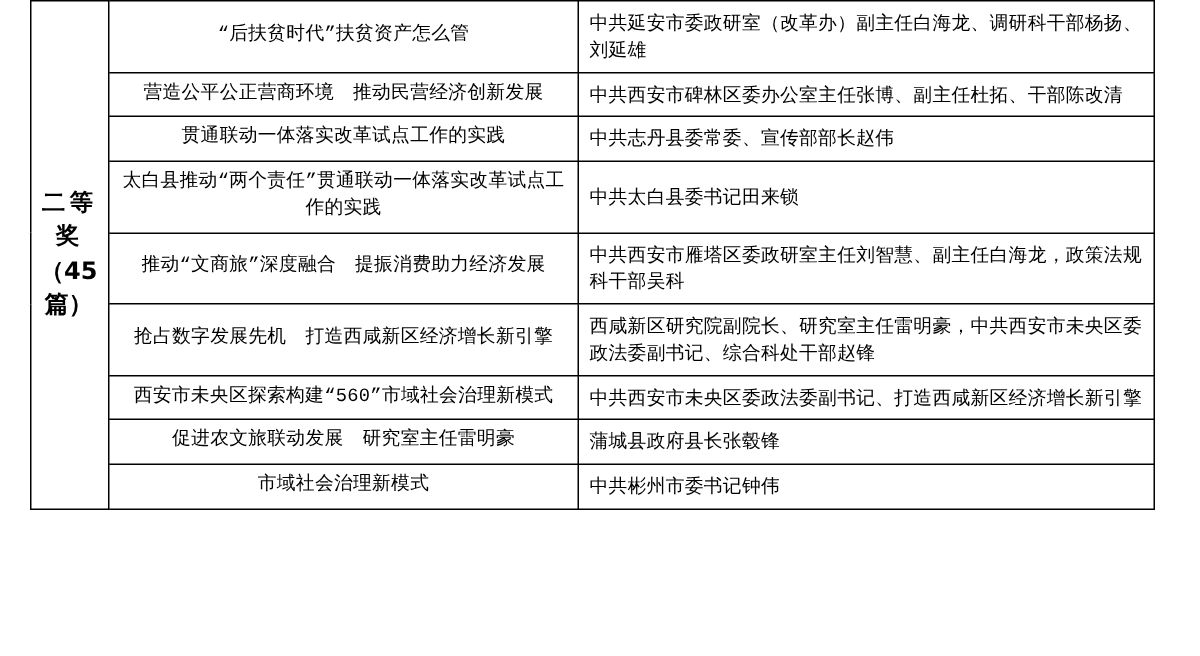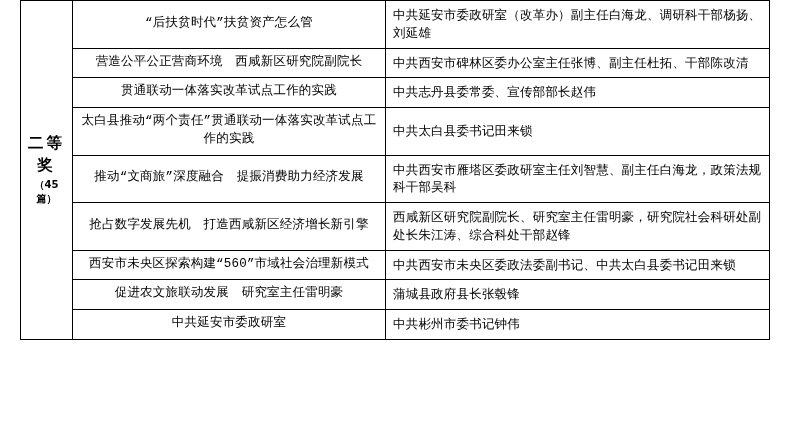--- a/index.html
+++ b/index.html
@@ -56,21 +56,21 @@
     flex-direction: column;
     align-items: flex-end;
     justify-content: center;
     height: 100%;
   }
   .rank-line1 {
     letter-spacing: 3px;
     font-size: 15.5px;
   }
   .rank-line2 {
-    font-size: 10px;
+    font-size: 16px;
     letter-spacing: 0px;
     margin-top: 2px;
   }
   td.title-cell {
     text-align: center;
     font-family: Liberation Mono, monospace;
   }
   td.person-cell {
     text-align: left;
   }
@@ -96,46 +96,46 @@
         <td class="rank-cell" rowspan="9">
           <div class="rank-inner">
             <span class="rank-line1">二等奖</span>
             <span class="rank-line2">（45 篇）</span>
           </div>
         </td>
         <td class="title-cell">“后扶贫时代”扶贫资产怎么管</td>
         <td class="person-cell">中共延安市委政研室（改革办）副主任白海龙、调研科干部杨扬、刘延雄</td>
       </tr>
       <tr>
-        <td class="title-cell">营造公平公正营商环境　西咸新区研究院副院长</td>
+        <td class="title-cell">营造公平公正营商环境　推动民营经济创新发展</td>
         <td class="person-cell">中共西安市碑林区委办公室主任张博、副主任杜拓、干部陈改清</td>
       </tr>
       <tr>
         <td class="title-cell">贯通联动一体落实改革试点工作的实践</td>
         <td class="person-cell">中共志丹县委常委、宣传部部长赵伟</td>
       </tr>
       <tr>
         <td class="title-cell">太白县推动“两个责任”贯通联动一体落实改革试点工作的实践</td>
         <td class="person-cell">中共太白县委书记田来锁</td>
       </tr>
       <tr>
         <td class="title-cell">推动“文商旅”深度融合　提振消费助力经济发展</td>
         <td class="person-cell">中共西安市雁塔区委政研室主任刘智慧、副主任白海龙，政策法规科干部吴科</td>
       </tr>
       <tr>
         <td class="title-cell">抢占数字发展先机　打造西咸新区经济增长新引擎</td>
-        <td class="person-cell">西咸新区研究院副院长、研究室主任雷明豪，研究院社会科研处副处长朱江涛、综合科处干部赵锋</td>
+        <td class="person-cell">西咸新区研究院副院长、研究室主任雷明豪，中共西安市未央区委政法委副书记、综合科处干部赵锋</td>
       </tr>
       <tr>
         <td class="title-cell">西安市未央区探索构建“560”市域社会治理新模式</td>
-        <td class="person-cell">中共西安市未央区委政法委副书记、中共太白县委书记田来锁</td>
+        <td class="person-cell">中共西安市未央区委政法委副书记、打造西咸新区经济增长新引擎</td>
       </tr>
       <tr>
         <td class="title-cell">促进农文旅联动发展　研究室主任雷明豪</td>
         <td class="person-cell">蒲城县政府县长张毂锋</td>
       </tr>
       <tr class="botcut">
-        <td class="title-cell">中共延安市委政研室</td>
+        <td class="title-cell">市域社会治理新模式</td>
         <td class="person-cell">中共彬州市委书记钟伟</td>
       </tr>
     </tbody>
   </table>
 </div>
 
 </body></html>

